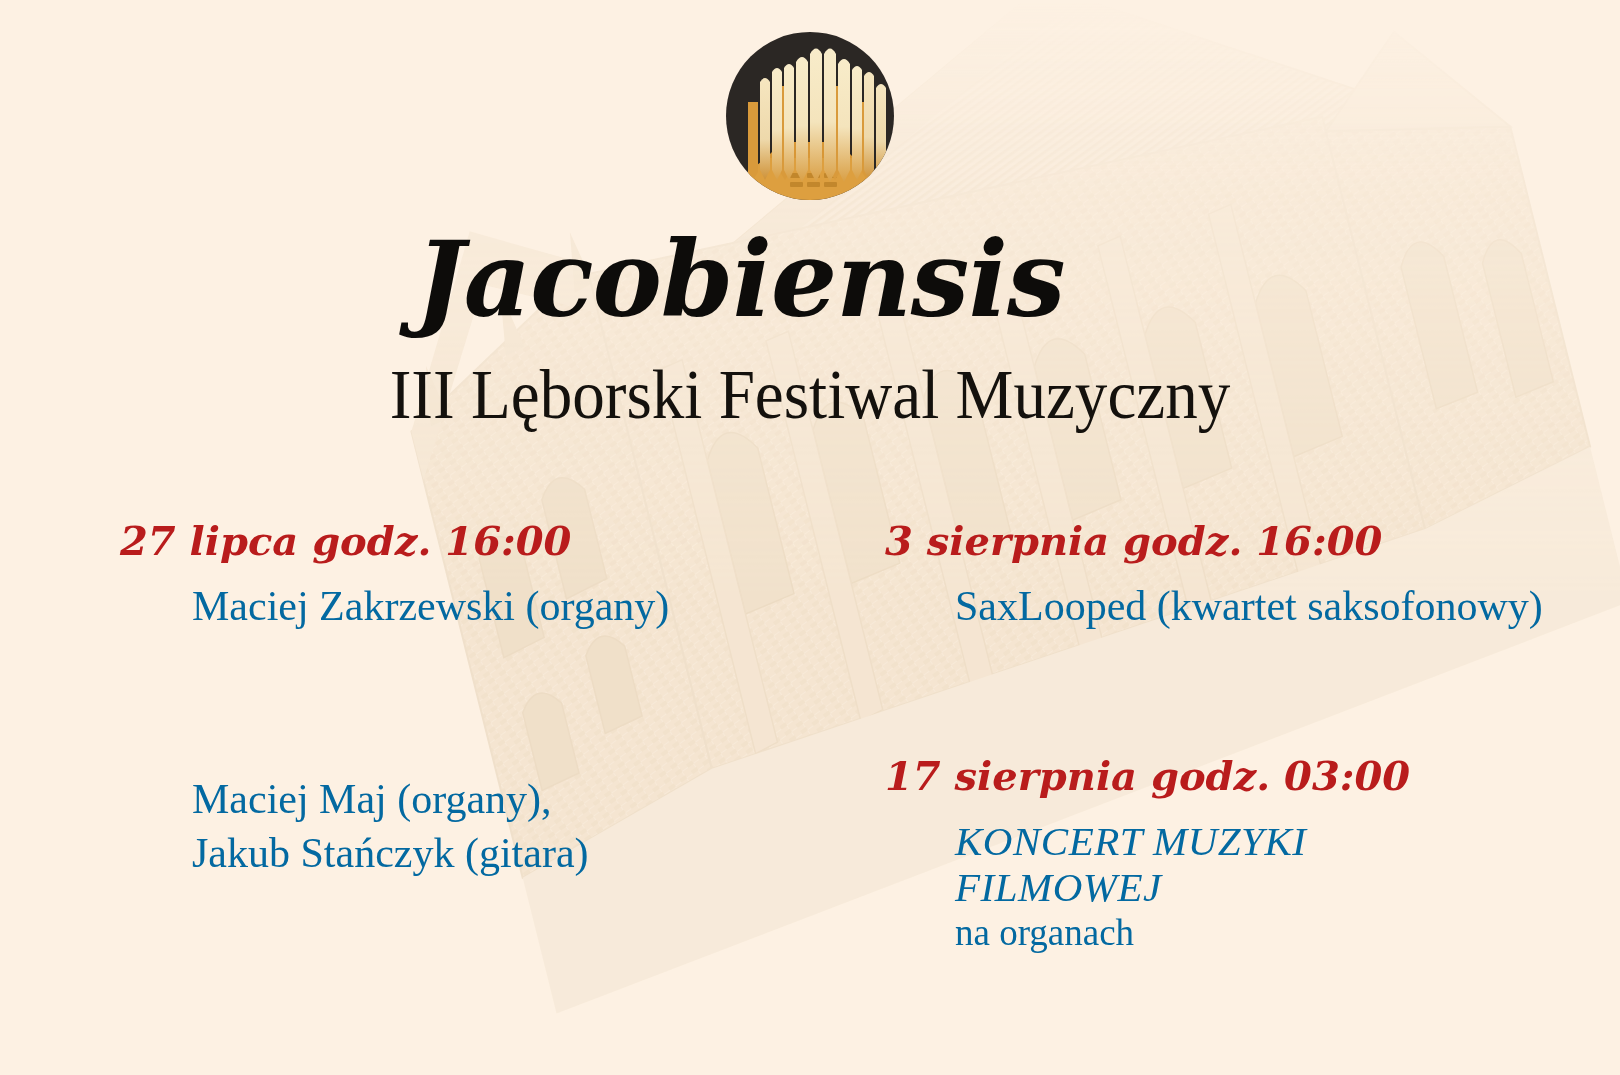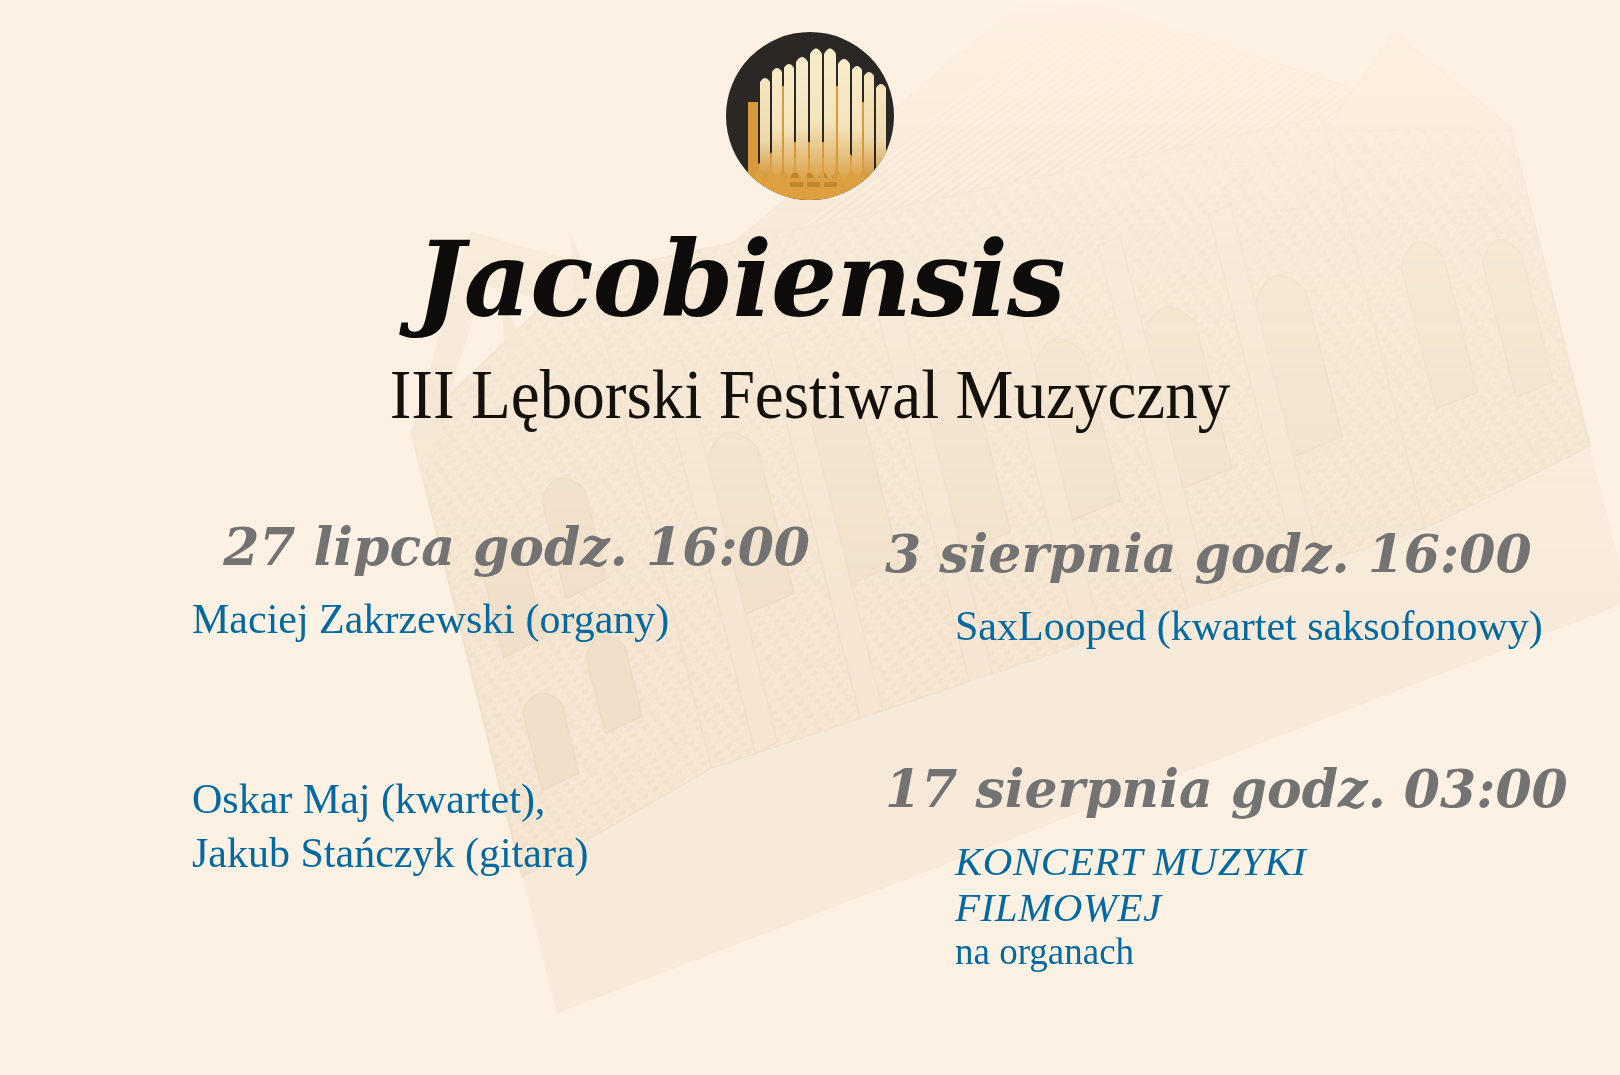--- a/index.html
+++ b/index.html
@@ -82,26 +82,25 @@
     width: 1400px;
     display: grid;
     grid-template-columns: 690px 710px;
     grid-template-rows: 235px auto;
   }
   .event { position: relative; }
   .event-date {
     font-family: "DejaVu Serif", "Liberation Serif", serif;
     font-weight: 700;
     font-style: italic;
-    font-size: 52px;
+    font-size: 40px;
     line-height: 1.05;
     letter-spacing: 0px;
-    color: #737373;
+    color: #b91c1c;
     white-space: nowrap;
-    text-align: right;
   }
   .event-lines {
     margin-top: 18px;
     padding-left: 72px;
   }
   .event-line {
     font-family: "Liberation Serif", serif;
     font-size: 42px;
     line-height: 1.28;
     color: #0369a1;
@@ -110,21 +109,21 @@
   .event-line.caps {
     font-size: 41px;
     line-height: 1.12;
     letter-spacing: 0.5px;
     font-style: italic;
   }
   .event-line.small {
     font-size: 37px;
     line-height: 1.2;
   }
-  .ev-right .event-date { padding-left: 75px; margin-top: 7px; }
+  .ev-right .event-date { padding-left: 75px; }
   .ev-right .event-lines { padding-left: 145px; }
   .ev-4 .event-lines { padding-left: 145px; margin-top: 22px; }
 </style>
 </head>
 <body>
 
 <div id="poster">
 
   <svg id="watermark" viewBox="0 0 1620 1075" preserveAspectRatio="xMidYMid slice">
     <defs>
@@ -274,21 +273,21 @@
 
     <div class="event ev-right ev-2">
       <div class="event-date">3 sierpnia godz. 16:00</div>
       <div class="event-lines">
         <div class="event-line">SaxLooped (kwartet saksofonowy)</div>
       </div>
     </div>
 
     <div class="event ev-3">
       <div class="event-lines">
-        <div class="event-line">Oskar Maj (kwartet),</div>
+        <div class="event-line">Maciej Maj (organy),</div>
         <div class="event-line">Jakub Stańczyk (gitara)</div>
       </div>
     </div>
 
     <div class="event ev-right ev-4">
       <div class="event-date">17 sierpnia godz. 03:00</div>
       <div class="event-lines">
         <div class="event-line caps">KONCERT MUZYKI</div>
         <div class="event-line caps">FILMOWEJ</div>
         <div class="event-line small">na organach</div>

